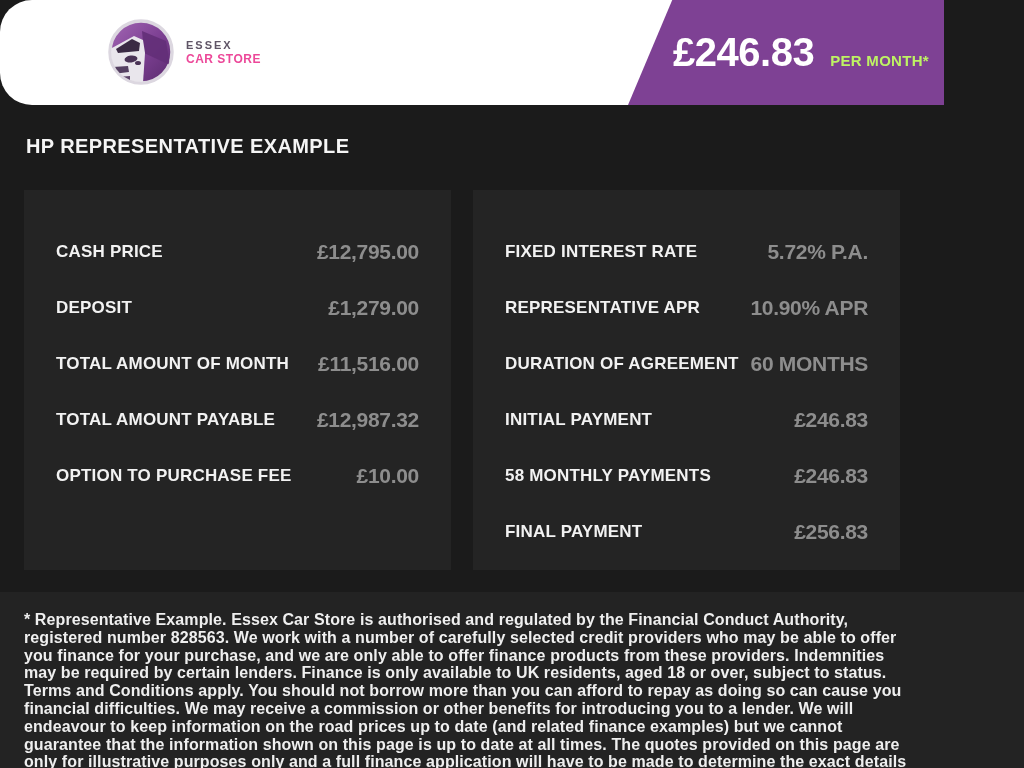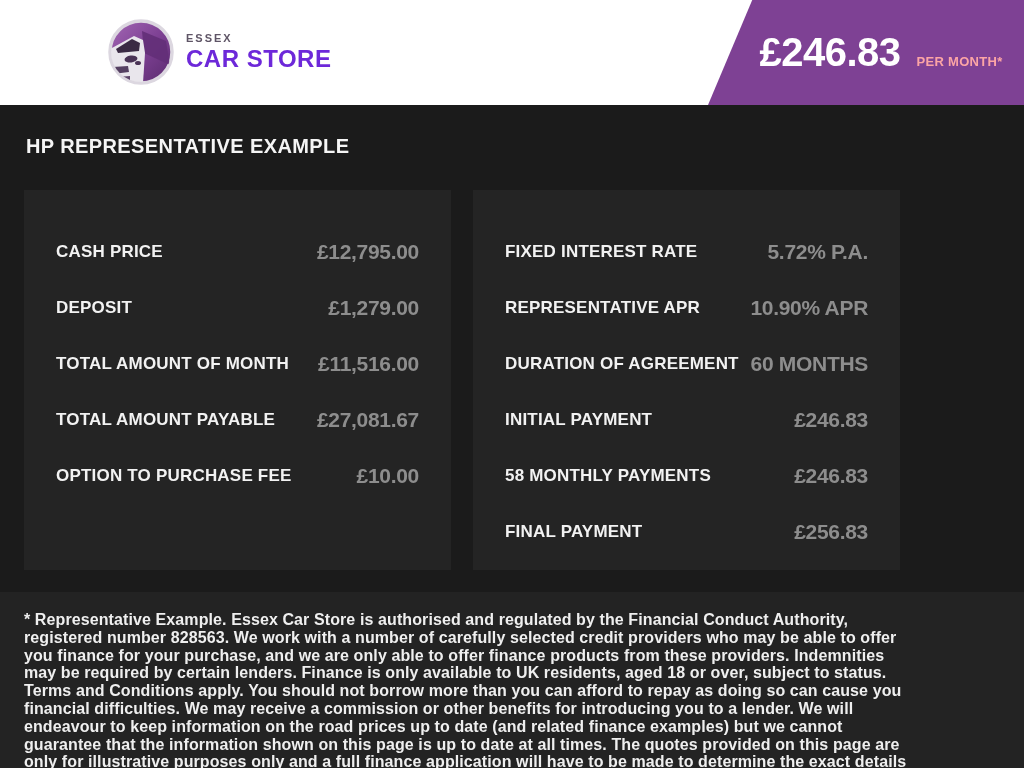--- a/index.html
+++ b/index.html
@@ -2,50 +2,51 @@
 <html><head>
 <meta charset="utf-8">
 <style>
   * { margin: 0; padding: 0; box-sizing: border-box; }
   html, body { width: 1024px; height: 768px; overflow: hidden; }
   body { font-family: "Liberation Sans", sans-serif; background: #1b1b1b; }
 
   
   .header {
     position: relative;
-    width: 1024px; height: 105px;
+    width: 944px; height: 105px;
     background: #ffffff;
+    border-radius: 32px;
   }
   .logo {
     position: absolute; left: 108px; top: 19px;
     display: flex; align-items: center; gap: 12px;
   }
   .logo-mark { width: 66px; height: 66px; display: block; }
   .logo-text { display: flex; flex-direction: column; justify-content: center; }
   .logo-text .top {
     font-size: 11px; font-weight: 700; letter-spacing: 2px;
     color: #5f5566;
   }
   .logo-text .bottom {
-    font-size: 24px; font-weight: 700; letter-spacing: 0.5px;
-    color: #6d28d9; margin-top: 1px;
+    font-size: 12px; font-weight: 700; letter-spacing: 0.5px;
+    color: #ec4899; margin-top: 1px;
   }
   .price-ribbon {
     position: absolute; right: 0; top: 0;
     width: 316px; height: 105px;
     background: #7e4194;
     clip-path: polygon(14% 0, 100% 0, 100% 100%, 0 100%);
     display: flex; align-items: baseline; justify-content: center;
     padding-top: 30px; padding-left: 30px;
   }
   .price-ribbon .amount {
     font-size: 40px; font-weight: 700; color: #ffffff; letter-spacing: -0.5px;
   }
   .price-ribbon .period {
-    font-size: 13px; font-weight: 700; color: #fca5a5; margin-left: 16px; letter-spacing: 0.3px;
+    font-size: 15px; font-weight: 700; color: #bef264; margin-left: 16px; letter-spacing: 0.3px;
   }
 
   
   .main {
     width: 924px; height: 487px;
     background: #1b1b1b;
     padding: 30px 24px 0 24px;
   }
   .page-heading {
     color: #f5f5f5; font-size: 20px; font-weight: 700;
@@ -128,21 +129,21 @@
       <div class="row">
         <span class="lbl">DEPOSIT</span>
         <span class="val">£1,279.00</span>
       </div>
       <div class="row">
         <span class="lbl">TOTAL AMOUNT OF MONTH</span>
         <span class="val">£11,516.00</span>
       </div>
       <div class="row">
         <span class="lbl">TOTAL AMOUNT PAYABLE</span>
-        <span class="val">£27,081.67</span>
+        <span class="val">£12,987.32</span>
       </div>
       <div class="row">
         <span class="lbl">OPTION TO PURCHASE FEE</span>
         <span class="val">£10.00</span>
       </div>
     </div>
 
     <div class="panel">
       <div class="row">
         <span class="lbl">FIXED INTEREST RATE</span>

